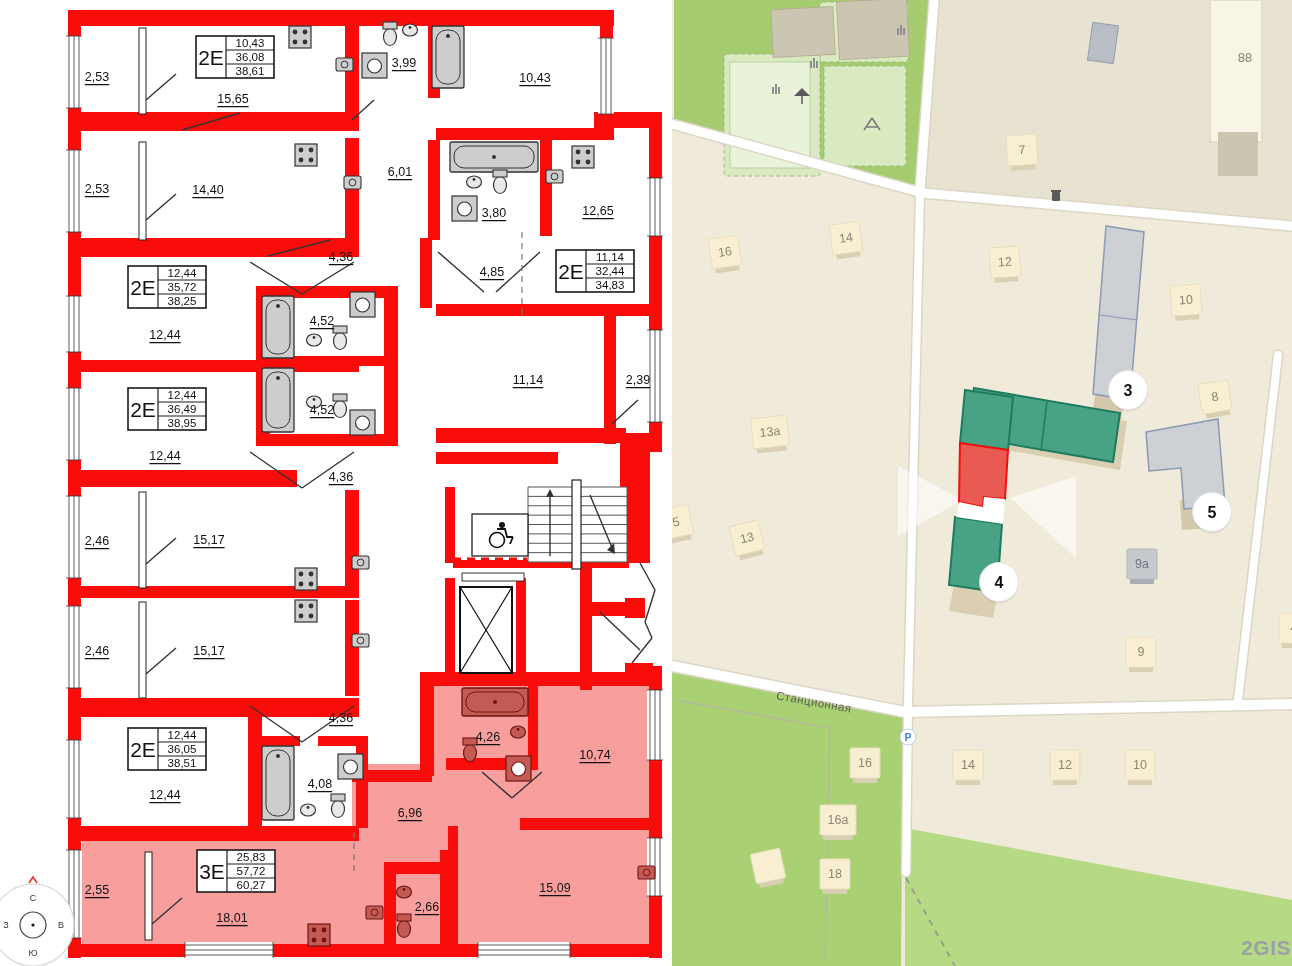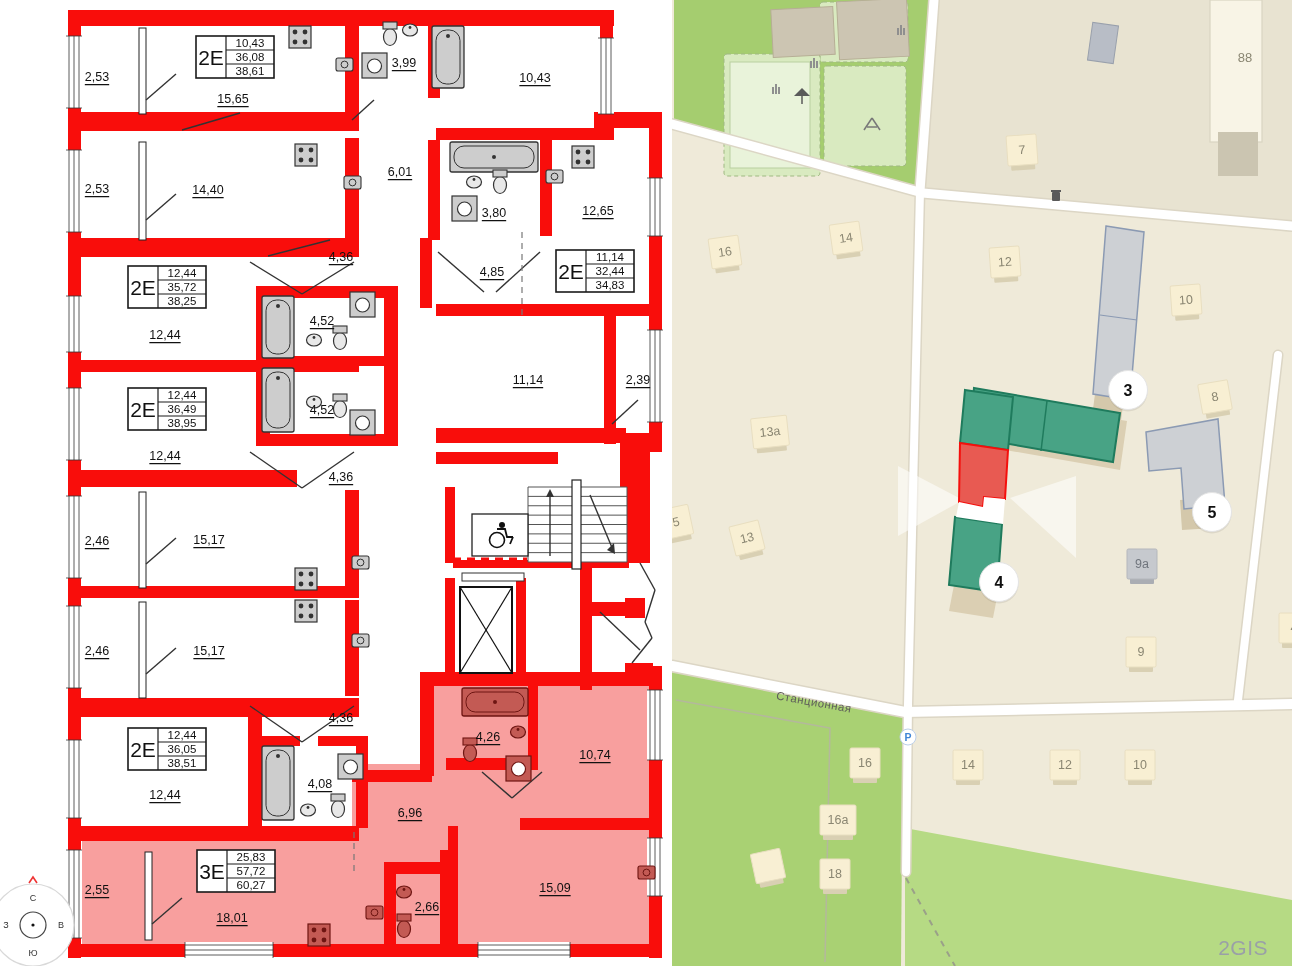--- a/index.html
+++ b/index.html
@@ -1,20 +1,20 @@
 <!DOCTYPE html>
 <html><head>
 <meta charset="utf-8">
 <style>
   html,body{margin:0;padding:0;background:#fff;}
   .stage{position:relative;width:1292px;height:966px;overflow:hidden;font-family:"Liberation Sans",sans-serif;display:flex;}
   .plan-panel{position:relative;width:672px;height:966px;background:#fff;flex:0 0 672px;}
   .map-panel{position:relative;width:620px;height:966px;flex:0 0 620px;overflow:hidden;}
   svg{display:block;}
-  .logo{position:absolute;right:24px;bottom:6px;font-weight:normal;font-size:21px;letter-spacing:.5px;color:#9aa0a7;user-select:none;}
+  .logo{position:absolute;right:1px;bottom:6px;font-weight:bold;font-size:21px;letter-spacing:.5px;color:#9aa0a7;user-select:none;}
   text{font-family:"Liberation Sans",sans-serif;}
 </style>
 </head>
 <body>
 
 <div class="stage">
   <div class="plan-panel">
     <svg id="plan-svg" width="672" height="966" viewBox="0 0 672 966">
         <rect x="0" y="0" width="672" height="966" fill="#ffffff"></rect>
         <rect x="434" y="678" width="228" height="266" fill="#f89f9e"></rect>

